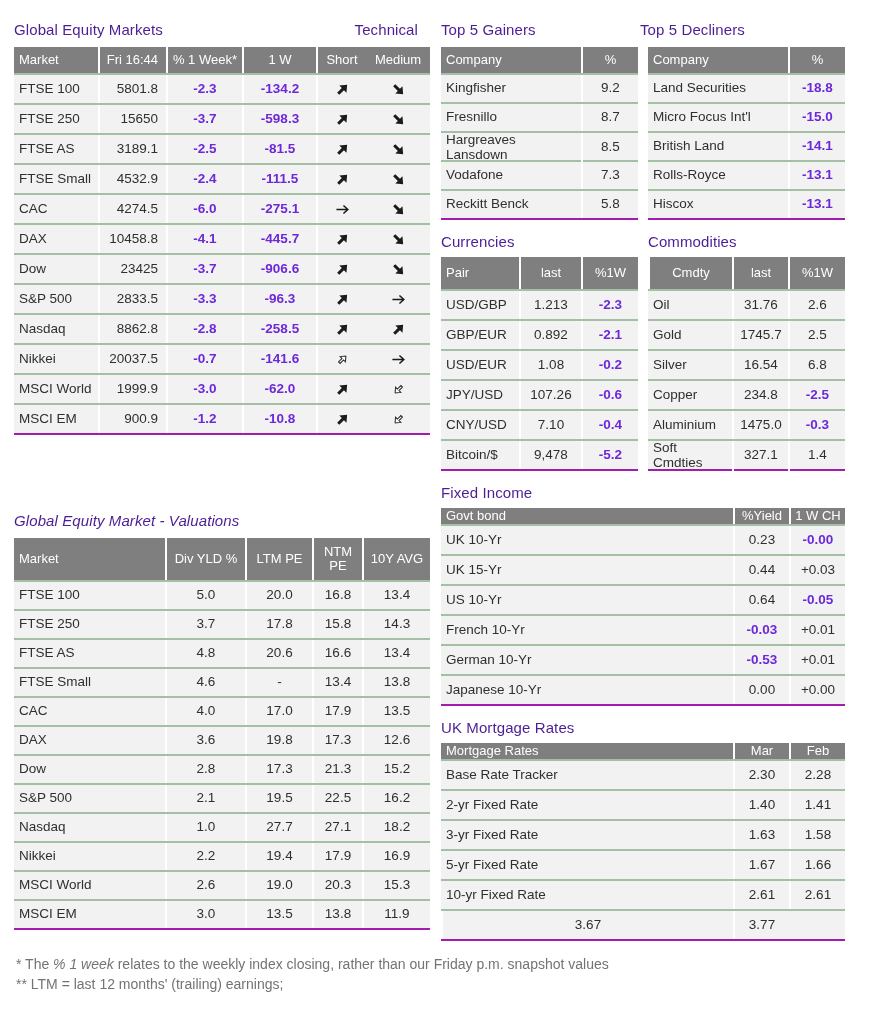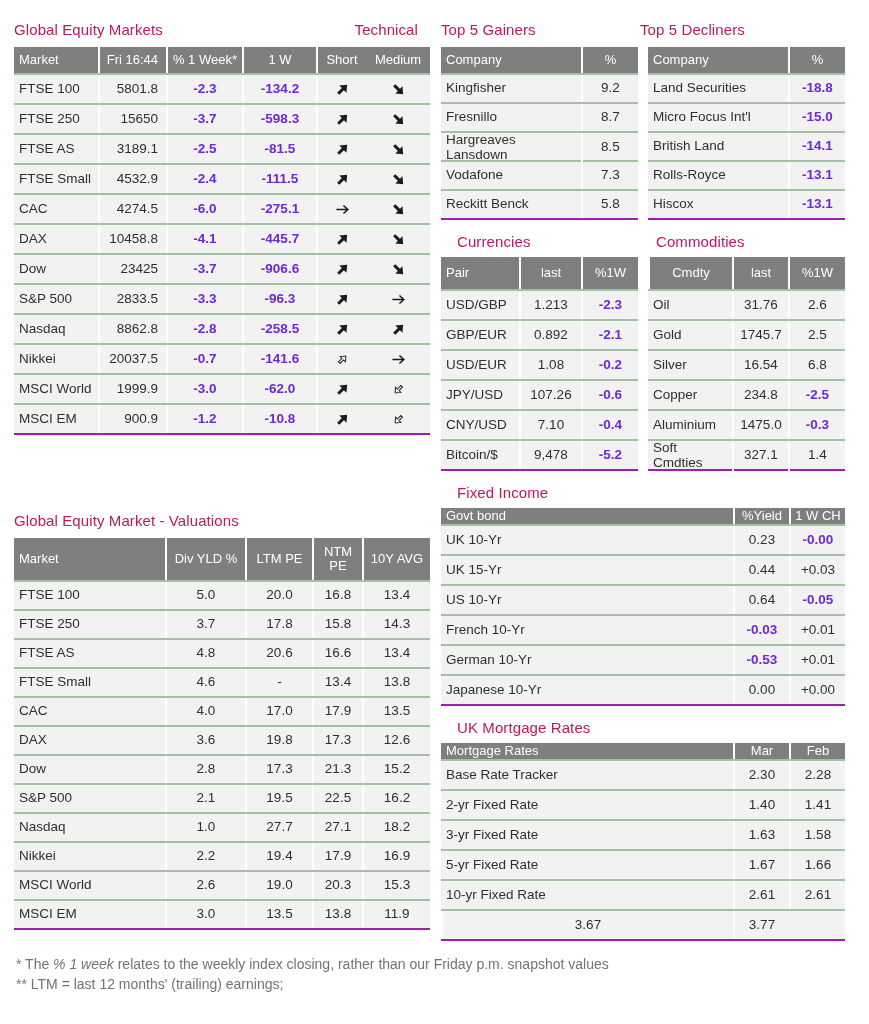--- a/index.html
+++ b/index.html
@@ -5,21 +5,21 @@
   html,body{margin:0;padding:0;background:#ffffff;}
   body{
     width:869px;height:1024px;overflow:hidden;
     font-family:"Liberation Sans","DejaVu Sans",sans-serif;
     color:#2f2f2f;-webkit-font-smoothing:antialiased;
   }
   .page{padding:20px 24px 0 14px;}
 
   
   .sec-title{
-    font-size:15px;color:#be185d;letter-spacing:.1px;
+    font-size:15px;color:#4c1d95;letter-spacing:.1px;
     line-height:19px;white-space:nowrap;
   }
   .toprow{display:flex;gap:11px;margin-bottom:8px;}
   .toprow .lt{width:416px;display:flex;justify-content:space-between;padding-right:12px;box-sizing:border-box;}
   .toprow .rt{width:404px;display:flex;gap:2px;}
   .toprow .rt .half-t{width:197px;}
 
   
   .cols{display:flex;gap:11px;align-items:flex-start;}
   .col-left{width:416px;}
@@ -45,22 +45,22 @@
   .t-half .tr.head{height:26px;}
   .t-cur .tr{grid-template-columns:78px 62px 57px;height:30px;}
   .t-com .tr{grid-template-columns:84px 56px 57px;height:30px;}
   .t-cur .tr.head,.t-com .tr.head{height:32px;}
   .t-wide .tr{grid-template-columns:292px 56px 56px;height:30px;}
   .t-wide .tr.head{height:16px;}
 
   .pair{display:flex;gap:10px;}
   .pair > div{width:197px;}
 
-  .mt-title{margin:12px 0 6px 16px;}
-  .val-title{margin:76px 0 8px 0;}
+  .mt-title{margin:12px 0 6px 0;}
+  .val-title{margin:76px 0 8px 0;font-style:italic;}
 
   
   .arr{width:15px;height:15px;display:block;}
   .arr.small{width:11px;height:11px;}
   .rot-ne{transform:rotate(-45deg);}
   .rot-se{transform:rotate(45deg);}
   .rot-sw{transform:rotate(135deg);}
 
   
   .footnotes{padding-left:2px;font-size:14px;color:#737373;}

